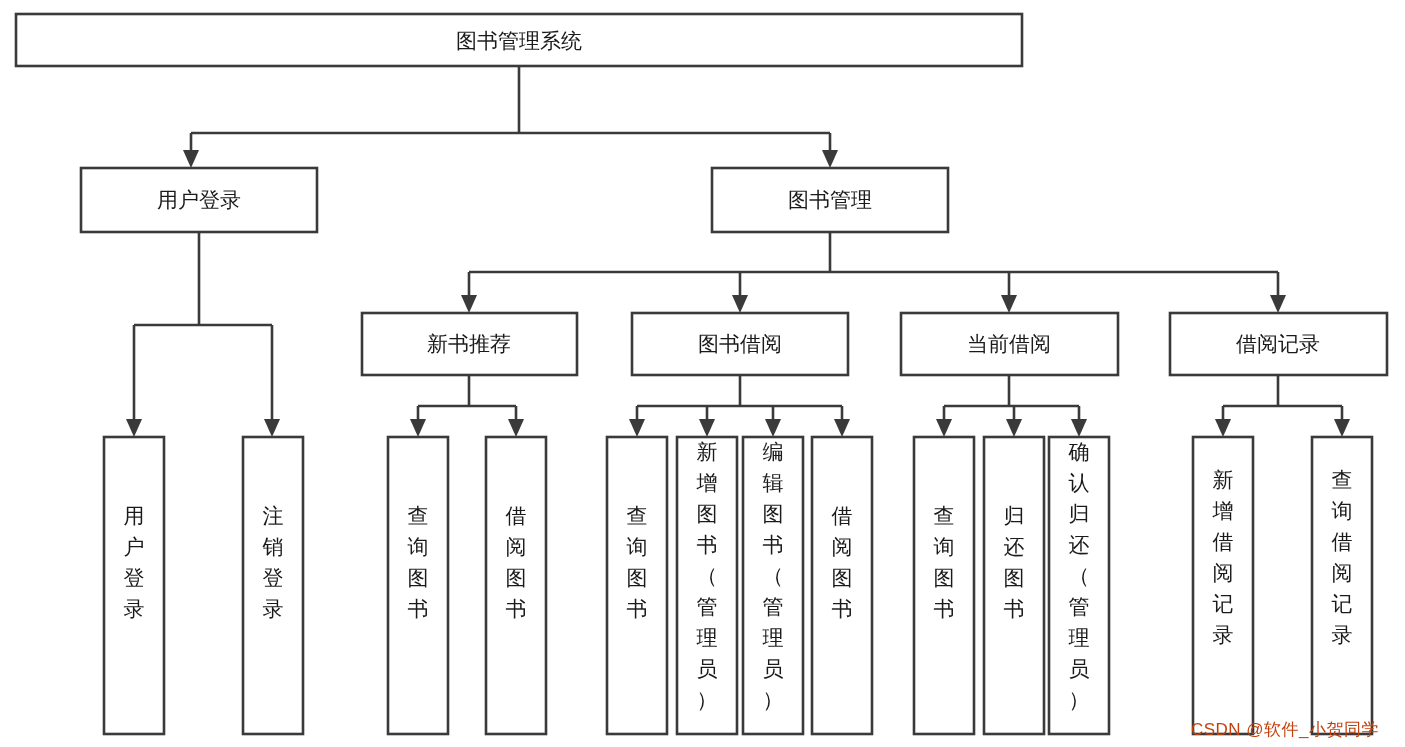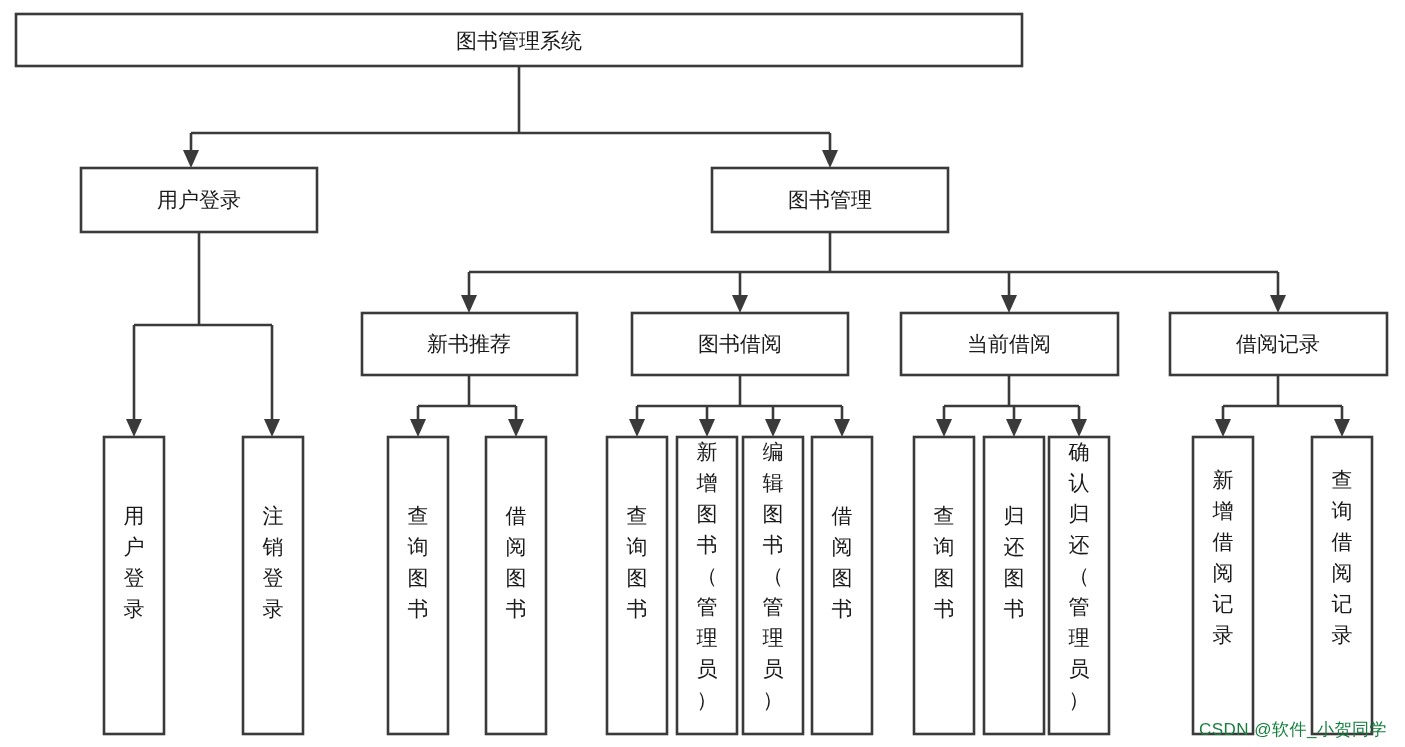--- a/index.html
+++ b/index.html
@@ -49,25 +49,25 @@
     dominant-baseline: middle;
   }
   .node-label-v {
     font-family: "Liberation Sans", "DejaVu Sans", sans-serif;
     font-size: 21px;
     fill: #1a1a1a;
     text-anchor: middle;
   }
   .watermark {
     position: absolute;
-    right: 18px;
+    right: 26px;
     bottom: 6px;
     font-family: "Liberation Sans", "DejaVu Sans", sans-serif;
     font-size: 17px;
-    color: #15803d;
+    color: #c2410c;
     white-space: nowrap;
     letter-spacing: 0.5px;
     user-select: none;
   }
 </style>
 </head>
 <body>
 
 <div id="diagram-root">
 

